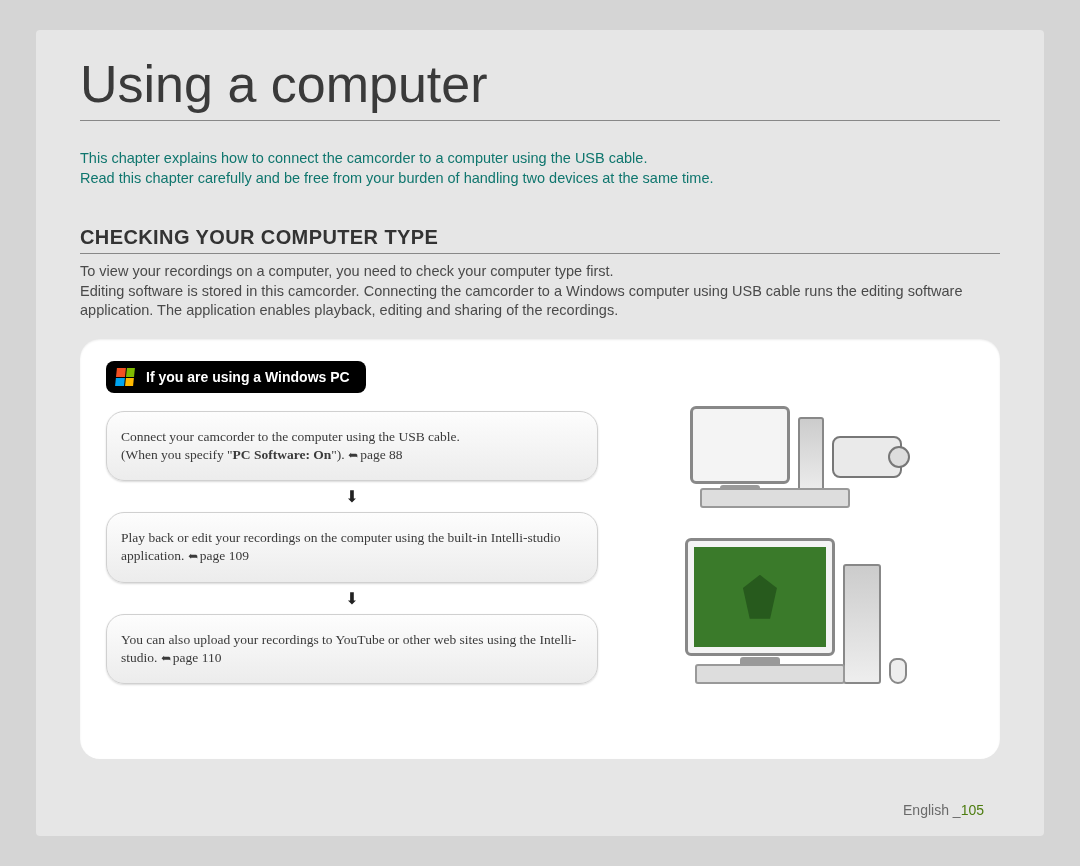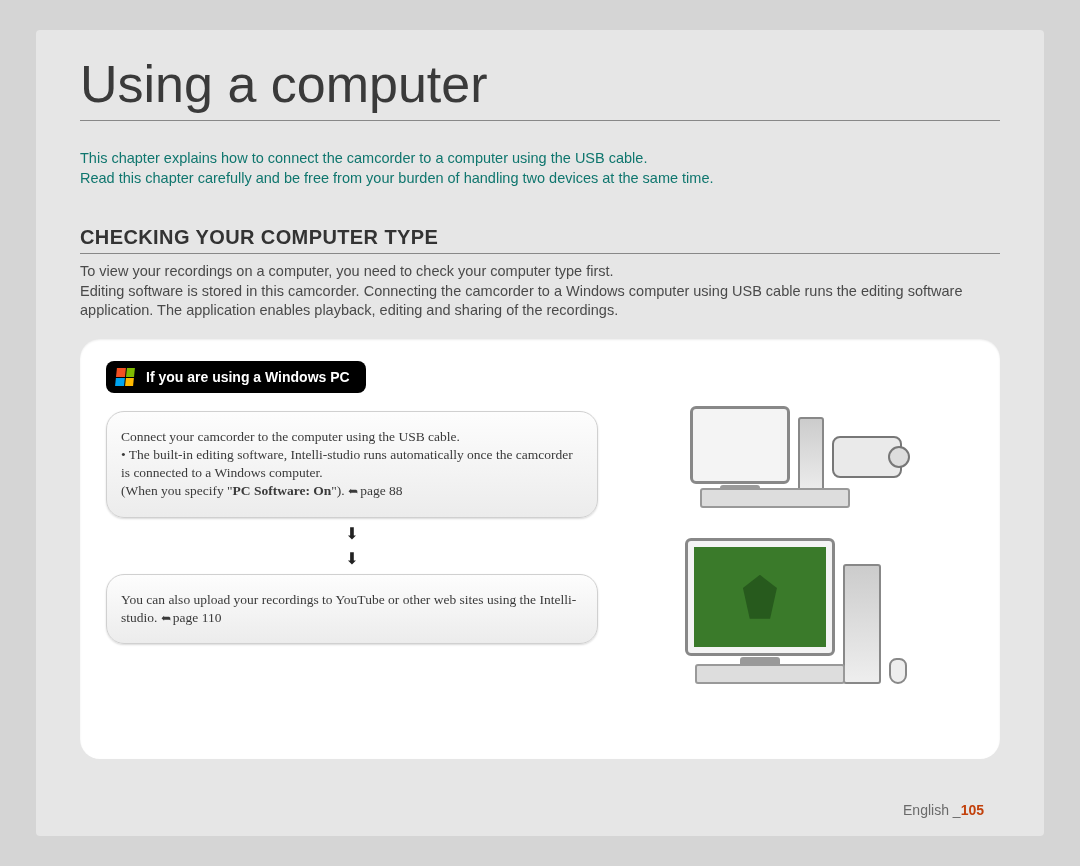--- a/index.html
+++ b/index.html
@@ -114,21 +114,21 @@
   }
   .pageref { white-space: nowrap; }
   .pageref::before { content: "➦"; font-size: 12px; margin-right:2px; transform: scaleX(-1); display:inline-block;}
   .footer {
     position: absolute;
     bottom: 18px;
     right: 60px;
     font-size: 14px;
     color: #6a6a6a;
   }
-  .footer .pnum { font-weight: bold; color:#c2410c;}
+  .footer .pnum { font-weight: normal; color:#4d7c0f;}
   
   .illus {
     width: 280px;
     display:flex;
     align-items:flex-end;
     justify-content:center;
     gap:8px;
   }
   .monitor {
     width: 120px; height: 90px;
@@ -202,28 +202,30 @@
           <span></span>
             <span></span>
             <span></span>
             <span></span>
         </span>
         <span>If you are using a Windows PC</span>
       </div>
 
       <div class="step">
         <div>Connect your camcorder to the computer using the USB cable.</div>
-        <div>• The built-in editing software, Intelli-studio runs automatically once the camcorder is connected to a Windows computer.</div>
         <div>
           <span>(When you specify "</span><span class="bold">PC Software: On</span><span>"). </span><span class="pageref">page 88</span>
         </div>
       </div>
 
       <div class="arrow-down">⬇</div>
 
+      <div class="step">
+        <span>Play back or edit your recordings on the computer using the built-in Intelli-studio application. </span><span class="pageref">page 109</span>
+      </div>
 
       <div class="arrow-down">⬇</div>
 
       <div class="step">
         <span>You can also upload your recordings to YouTube or other web sites using the Intelli-studio. </span><span class="pageref">page 110</span>
       </div>
     </div>
 
     <div class="panel-right">
       <div class="illus illus-top">

